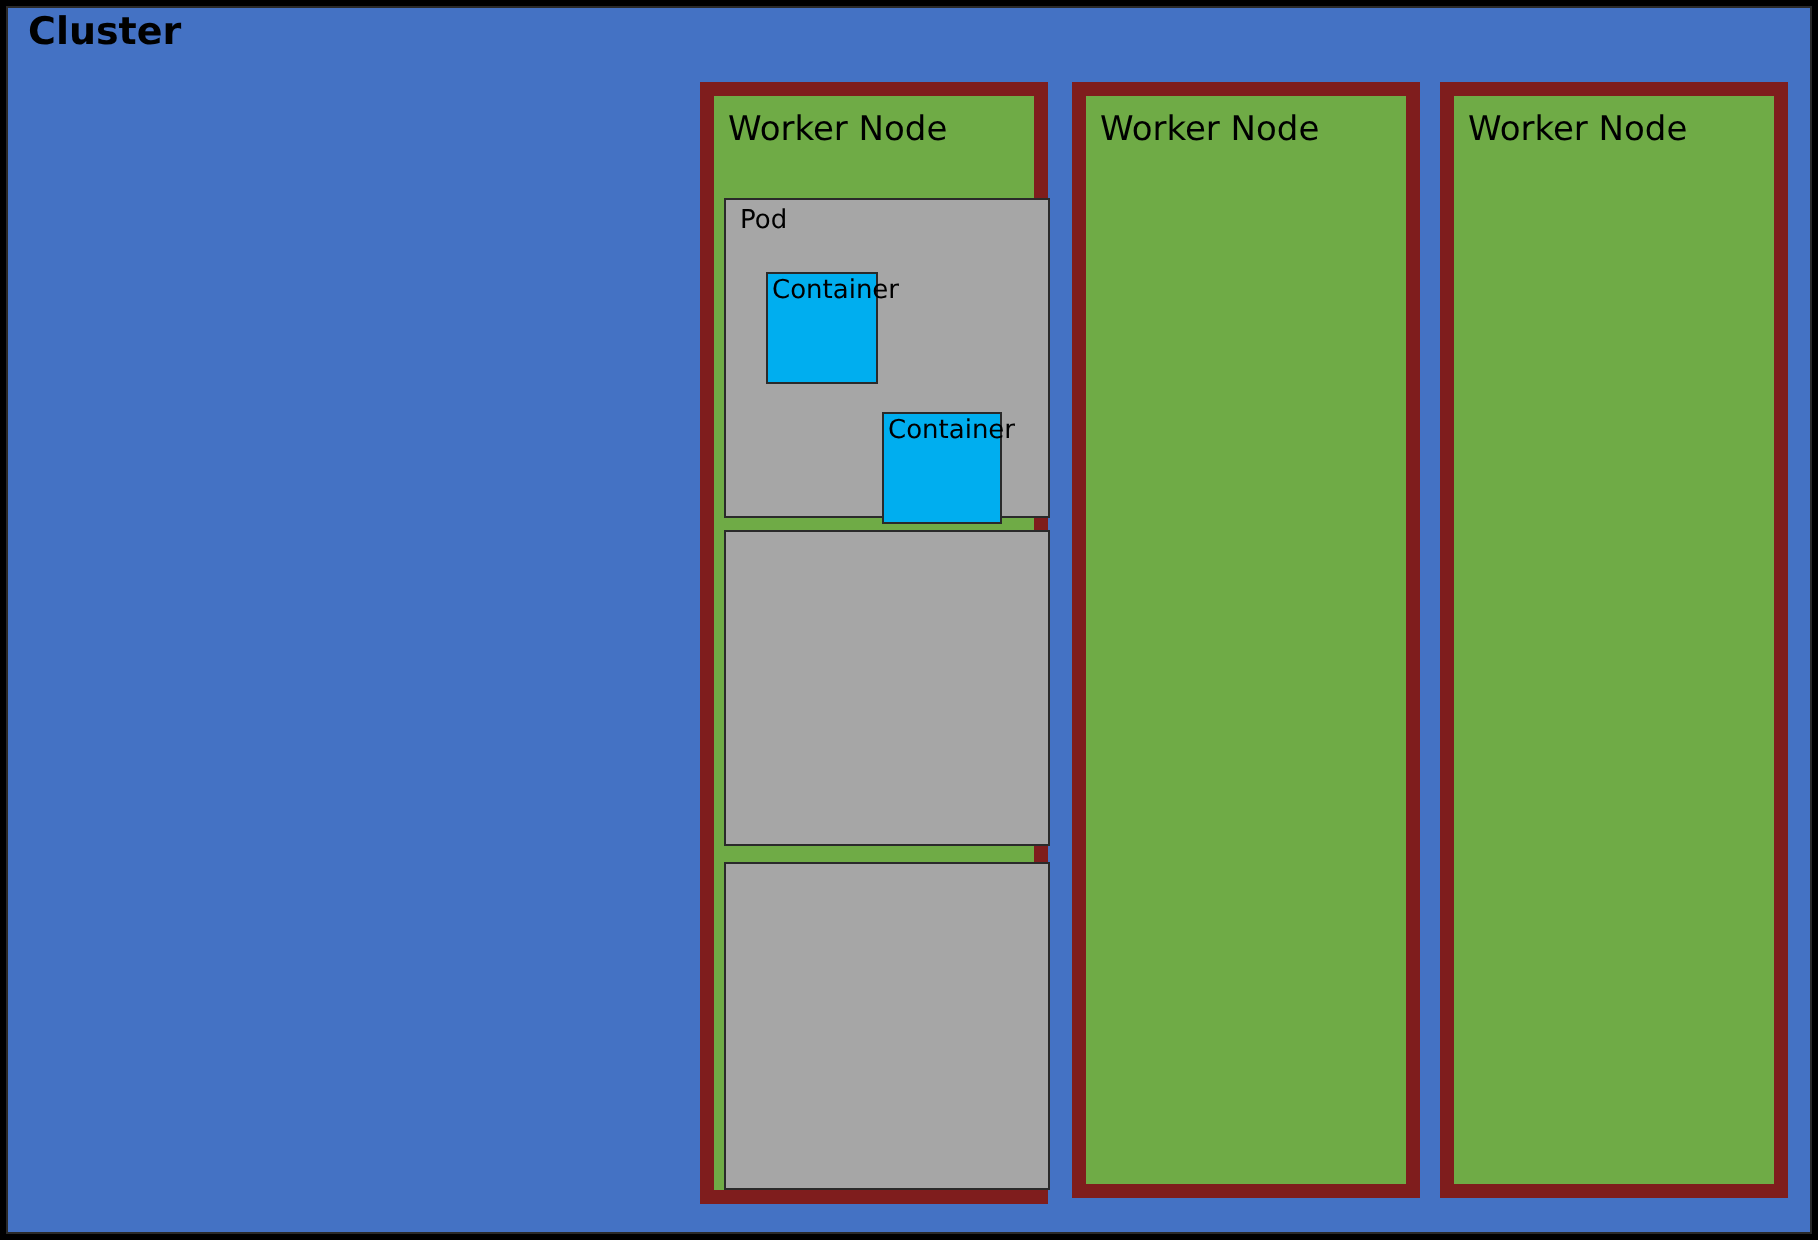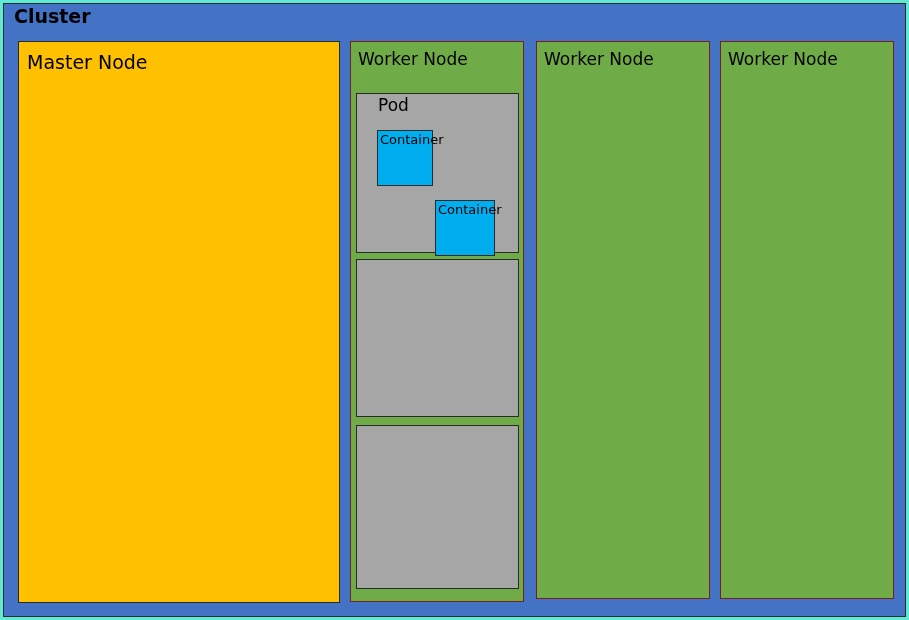--- a/index.html
+++ b/index.html
@@ -8,21 +8,21 @@
     background: #ffffff;
   }
   body {
     font-family: "DejaVu Sans", sans-serif;
   }
 
   #canvas {
     position: relative;
     width: 909px;
     height: 620px;
-    background: #5eead4;
+    background: #000000;
     overflow: hidden;
   }
 
   
   .cluster {
     position: absolute;
     left: 3px;
     top: 3px;
     width: 903px;
     height: 614px;
@@ -61,21 +61,21 @@
     font-size: 19px;
     color: #000000;
     line-height: 23px;
     white-space: nowrap;
   }
 
   
   .worker-node {
     position: absolute;
     background: #6fab46;
-    border: 1px solid #7f1d1d;
+    border: 7px solid #7f1d1d;
     box-sizing: border-box;
     text-align: right;
   }
 
   .worker-node-label {
     position: absolute;
     left: 7px;
     top: 7px;
     font-size: 17px;
     color: #000000;
@@ -107,23 +107,23 @@
   
   .pod {
     position: absolute;
     background: #a6a6a6;
     border: 1px solid #2a2a2a;
     box-sizing: border-box;
   }
 
   .pod-label {
     position: absolute;
-    left: 21px;
+    left: 7px;
     top: 2px;
-    font-size: 17px;
+    font-size: 13px;
     color: #000000;
     line-height: 18px;
     white-space: nowrap;
   }
 
   #pod-1 {
     left: 5px;
     top: 51px;
     width: 163px;
     height: 160px;
@@ -178,23 +178,20 @@
 </style>
 </head>
 <body>
 
 <div id="canvas">
 
   <div class="cluster">
 
     <div class="cluster-label">Cluster</div>
 
-    <div class="master-node">
-      <div class="master-node-label">Master Node</div>
-    </div>
 
     <div class="worker-node" id="worker-node-1">
       <div class="worker-node-label">Worker Node</div>
 
       <div class="pod" id="pod-1">
         <div class="pod-label">Pod</div>
 
         <div class="container-box" id="container-1">
           <div class="container-label">Container</div>
         </div>

